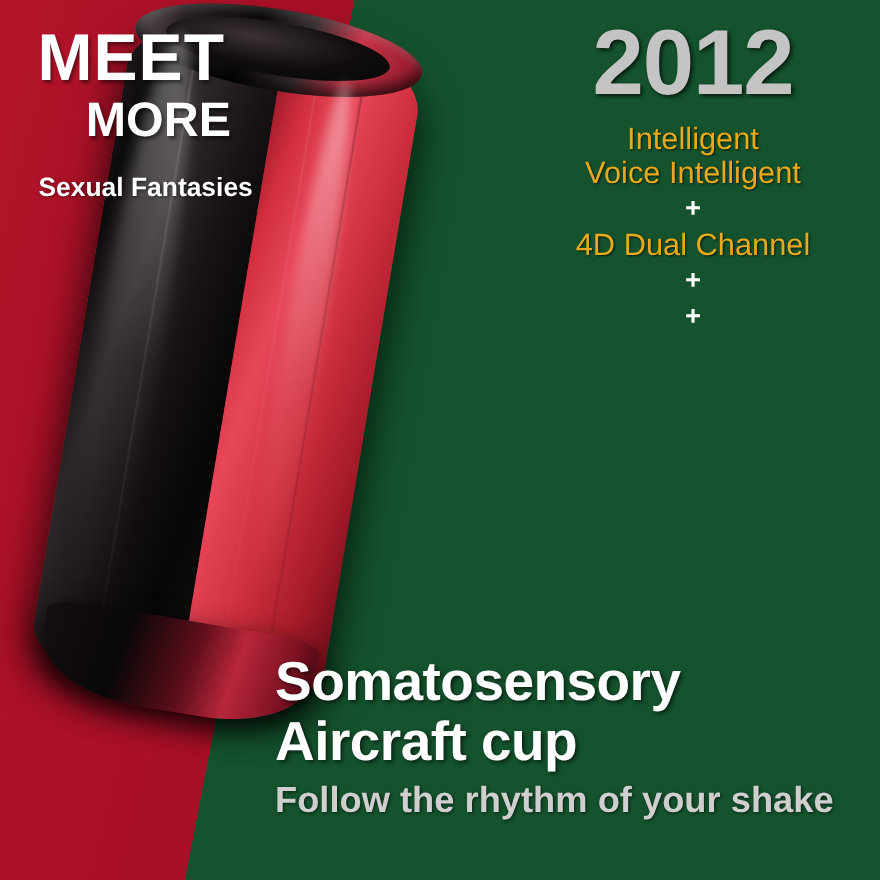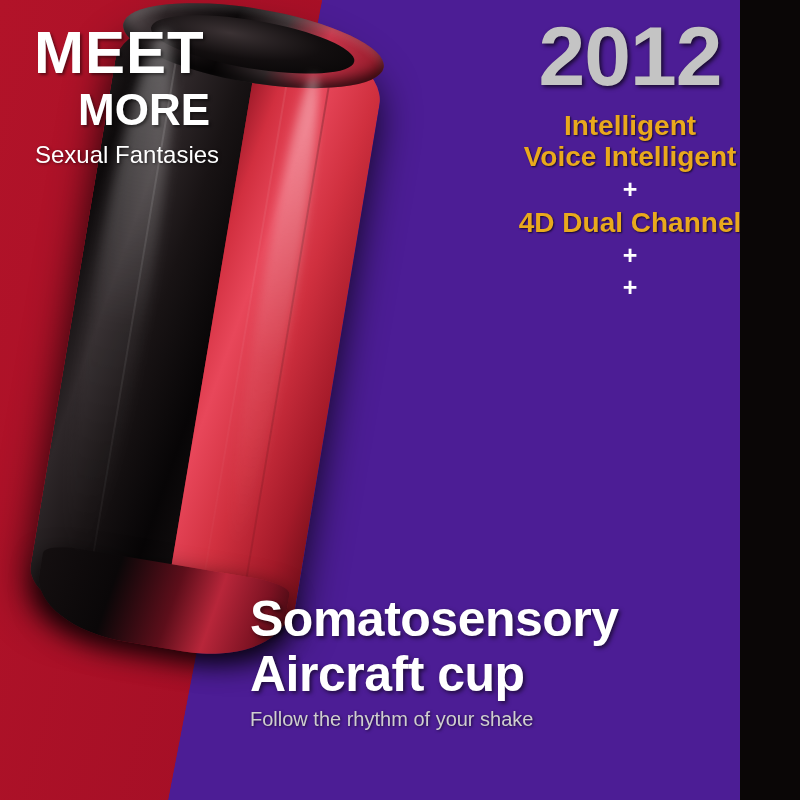--- a/index.html
+++ b/index.html
@@ -5,22 +5,22 @@
 <style>
   * { margin:0; padding:0; box-sizing:border-box; }
   html, body {
     width:800px; height:800px;
     font-family:"Liberation Sans", sans-serif;
     background:#0a0606; overflow:hidden;
   }
 
   #ad {
     position:relative;
-    width:740px; height:800px;
-    background:#4c1d95;
+    width:800px; height:800px;
+    background:#14532d;
     overflow:hidden;
     padding-left:41px;
   }
 
   
   .red-wedge {
     position:absolute; inset:0;
     background:#a50f26;
     clip-path: polygon(0 0, 322px 0, 168px 800px, 0 800px);
     z-index:1;
@@ -135,57 +135,57 @@
     font-size:60px; font-weight:bold; color:#ffffff;
     letter-spacing:1px; line-height:1.02;
     text-shadow:2px 2px 3px rgba(0,0,0,.45);
   }
   .t-more {
     font-size:44px; font-weight:bold; color:#ffffff;
     line-height:1.05; margin-top:4px; margin-left:44px;
     text-shadow:2px 2px 3px rgba(0,0,0,.45);
   }
   .t-sexual {
-    font-size:24px; font-weight:normal; color:#ffffff;
-    margin-top:8px; margin-left:1px;
+    font-size:24px; font-weight:bold; color:#ffffff;
+    margin-top:24px; margin-left:1px;
     text-shadow:1px 1px 3px rgba(0,0,0,.5);
   }
 
   .right-copy {
     position:absolute; left:460px; top:14px;
     width:340px; z-index:8; text-align:center;
   }
   .t-year {
     font-size:84px; font-weight:bold; color:#c4c4c4;
     line-height:1; letter-spacing:-1px;
     text-shadow:2px 2px 4px rgba(0,0,0,.7);
   }
   .feature-list { margin-top:12px; }
   .feat {
-    font-size:28px; font-weight:bold; color:#e9a91d;
+    font-size:28px; font-weight:normal; color:#e9a91d;
     line-height:1.18;
     text-shadow:1px 1px 2px rgba(0,0,0,.7);
   }
   .feat.two-line { line-height:1.12; }
   .plus {
     font-size:25px; font-weight:bold; color:#ffffff;
     line-height:1.25; margin:1px 0;
   }
 
   .bottom-copy {
     position:absolute; left:250px; top:592px;
     width:550px; z-index:8; text-align:left;
   }
   .t-sts {
     font-size:50px; font-weight:bold; color:#ffffff;
     line-height:1.1; letter-spacing:-.5px;
     text-shadow:2px 2px 4px rgba(0,0,0,.6);
   }
   .t-tag {
-    font-size:20px; font-weight:normal; color:#cfcfcf;
+    font-size:33px; font-weight:bold; color:#cfcfcf;
     margin-top:6px;
     text-shadow:1px 1px 3px rgba(0,0,0,.6);
   }
 </style>
 </head>
 <body>
 
 <div id="ad">
 
   <div class="red-wedge"></div>

